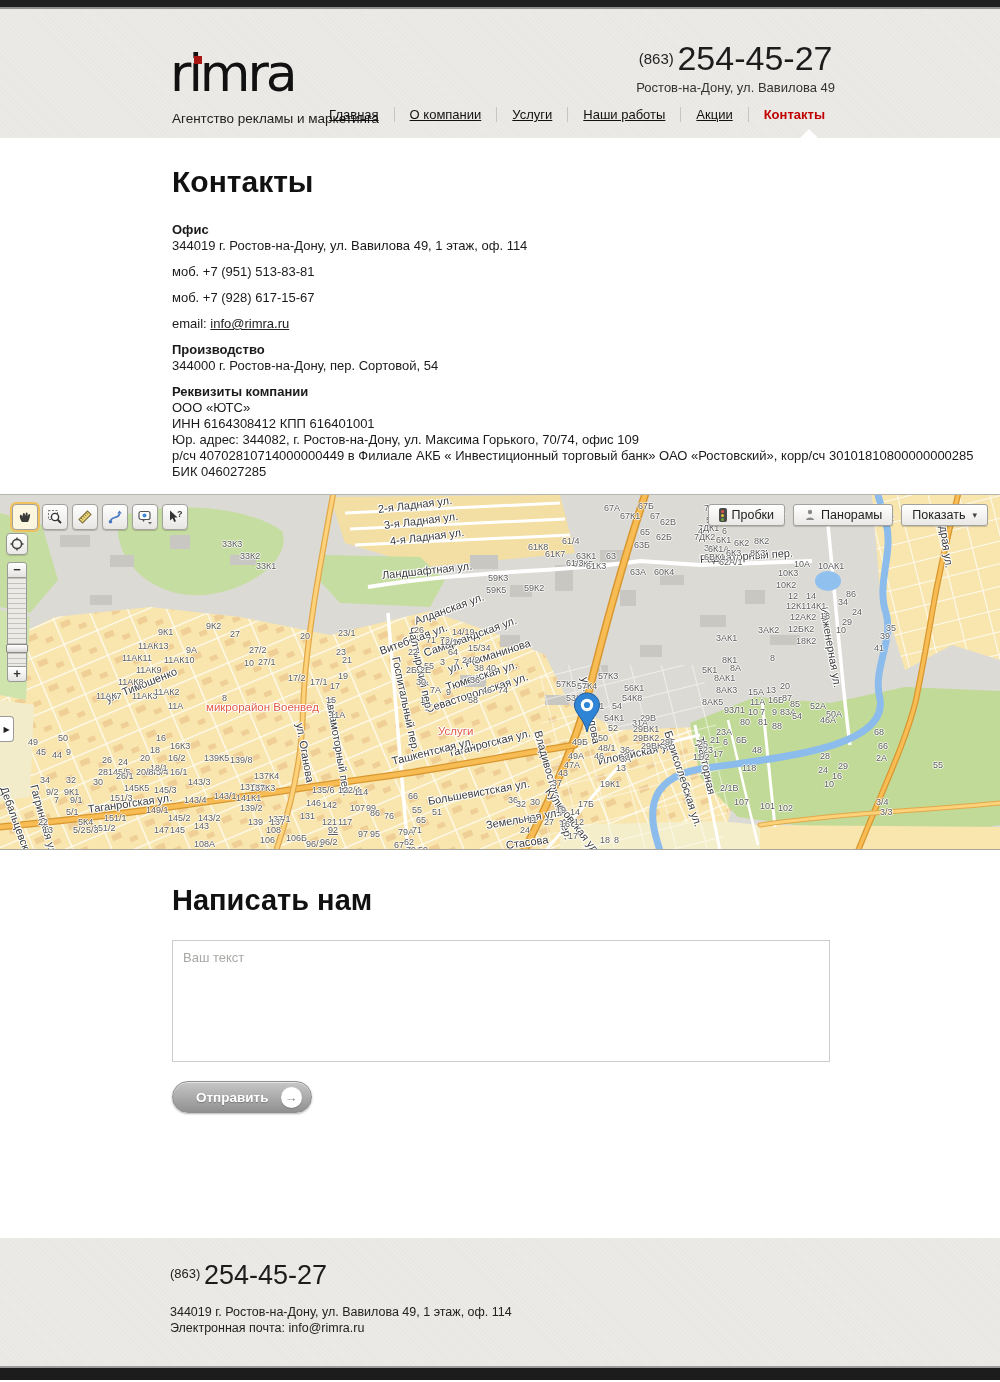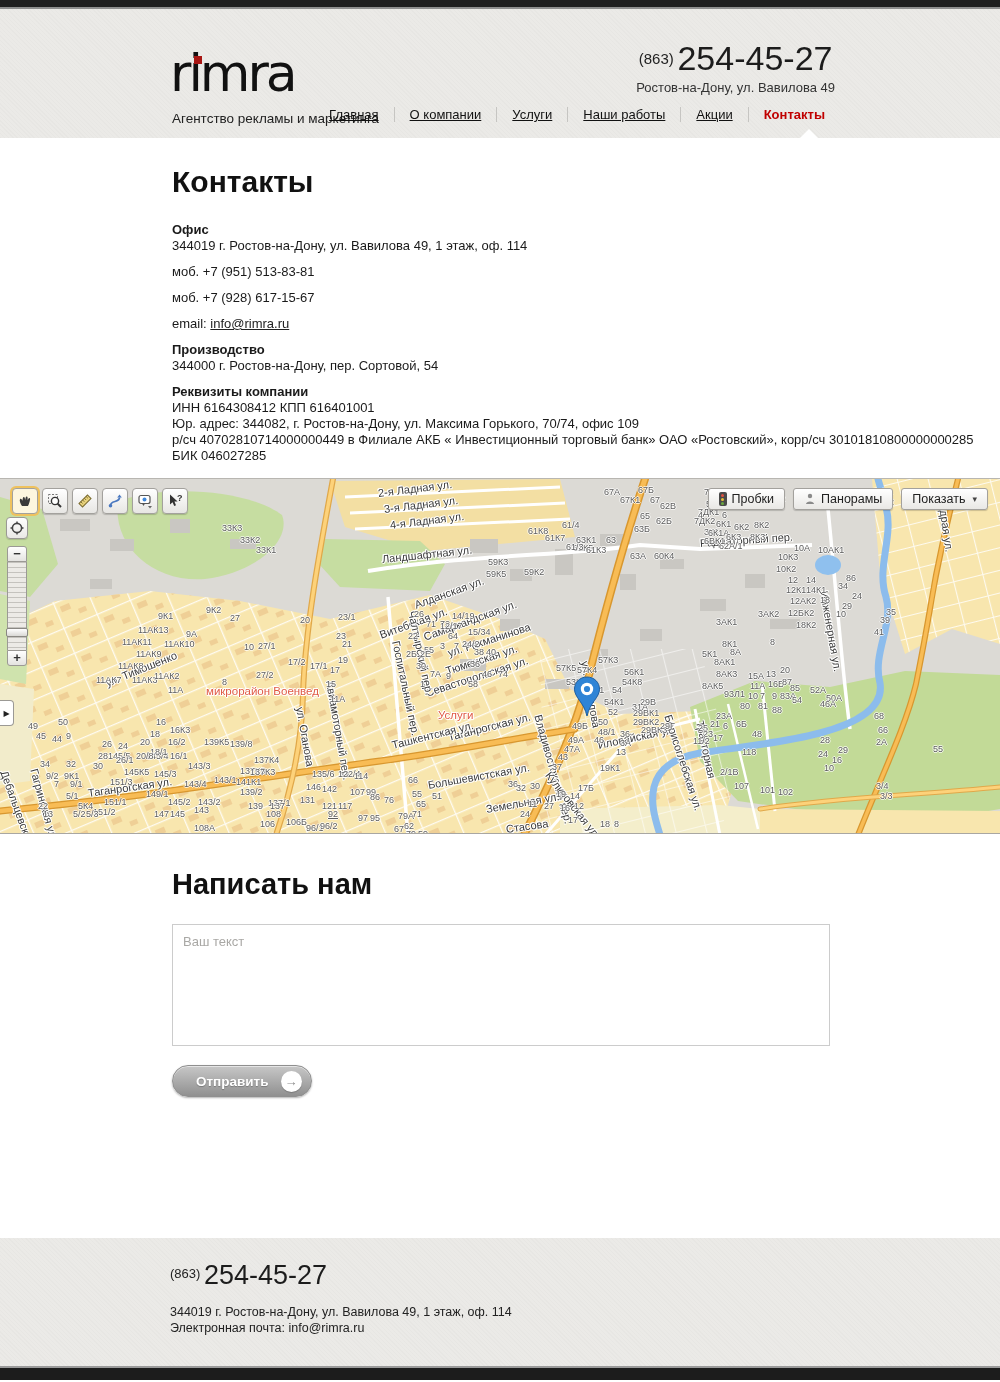--- a/index.html
+++ b/index.html
@@ -143,20 +143,21 @@
       <p class="gap">моб. +7 (951) 513-83-81</p>
       <p class="gap">моб. +7 (928) 617-15-67</p>
       <p class="gap">
         <span>email:</span>
         <a class="email-link">info@rimra.ru</a>
       </p>
       <p class="gap"><b>Производство</b><br>
         <span>344000 г. Ростов-на-Дону, пер. Сортовой, 54</span></p>
       <p class="gap"><b>Реквизиты компании</b></p>
       <div id="req-lines">
+          <div class="req-line">ООО «ЮТС»</div>
           <div class="req-line">ИНН 6164308412 КПП 616401001</div>
           <div class="req-line">Юр. адрес: 344082, г. Ростов-на-Дону, ул. Максима Горького, 70/74, офис 109</div>
           <div class="req-line">р/сч 40702810714000000449 в Филиале АКБ « Инвестиционный торговый банк» ОАО «Ростовский», корр/сч 30101810800000000285</div>
           <div class="req-line">БИК 046027285</div>
         </div>
     </div>
 
     <div class="map">
       <svg class="base" width="1000" height="356" viewBox="0 0 1000 356" preserveAspectRatio="none">
         <defs>
@@ -291,21 +292,21 @@
           <span class="mnum" style="left: 132px; top: 196px;">11АК3</span>
           <span class="mnum" style="left: 154px; top: 192px;">11АК2</span>
           <span class="mnum" style="left: 168px; top: 206px;">11А</span>
           <span class="mnum" style="left: 186px; top: 150px;">9А</span>
           <span class="mnum" style="left: 222px; top: 44px;">33К3</span>
           <span class="mnum" style="left: 240px; top: 56px;">33К2</span>
           <span class="mnum" style="left: 256px; top: 66px;">33К1</span>
           <span class="mnum" style="left: 206px; top: 126px;">9К2</span>
           <span class="mnum" style="left: 158px; top: 132px;">9К1</span>
           <span class="mnum" style="left: 230px; top: 134px;">27</span>
-          <span class="mnum" style="left: 256px; top: 150px; margin-top: 41px;">27/2</span>
+          <span class="mnum" style="left: 249px; top: 150px;">27/2</span>
           <span class="mnum" style="left: 258px; top: 162px;">27/1</span>
           <span class="mnum" style="left: 244px; top: 163px;">10</span>
           <span class="mnum" style="left: 222px; top: 198px;">8</span>
           <span class="mnum" style="left: 338px; top: 133px;">23/1</span>
           <span class="mnum" style="left: 336px; top: 152px;">23</span>
           <span class="mnum" style="left: 342px; top: 160px;">21</span>
           <span class="mnum" style="left: 300px; top: 136px;">20</span>
           <span class="mnum" style="left: 338px; top: 176px;">19</span>
           <span class="mnum" style="left: 288px; top: 178px;">17/2</span>
           <span class="mnum" style="left: 310px; top: 182px;">17/1</span>

